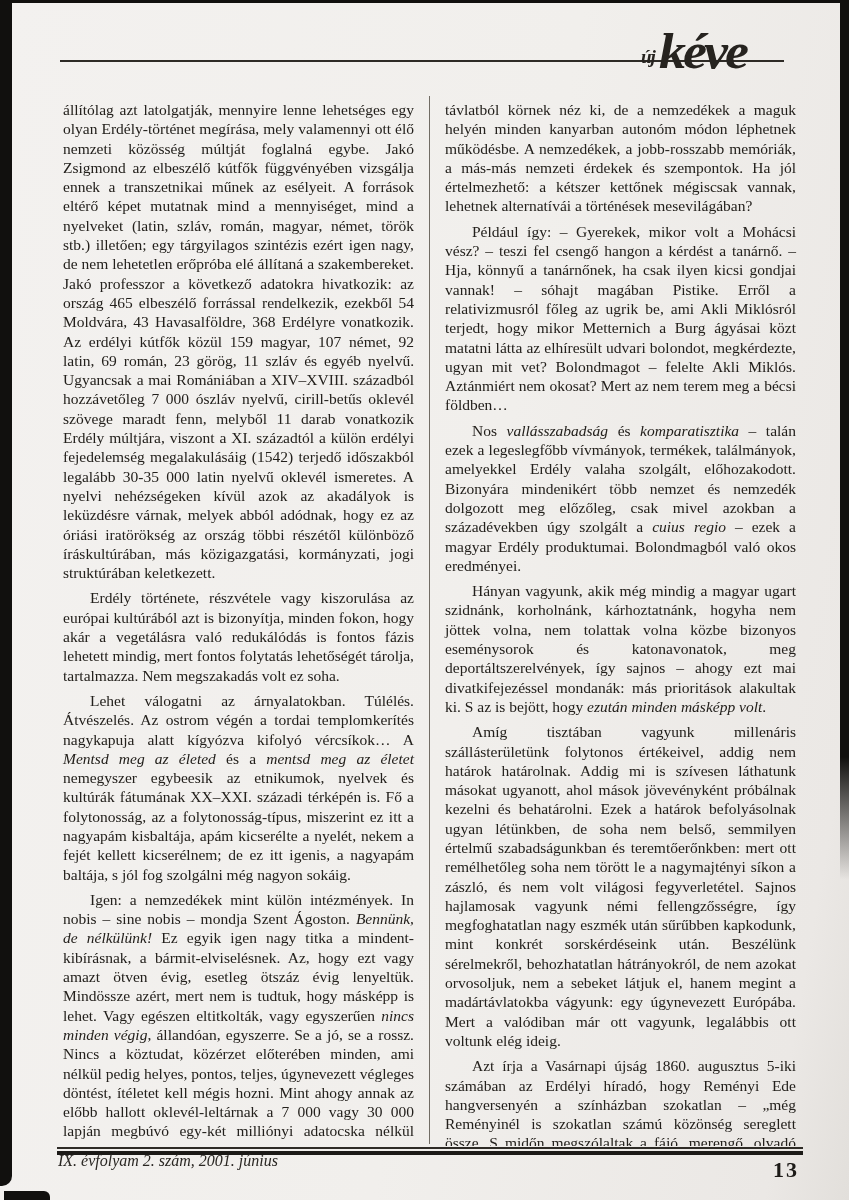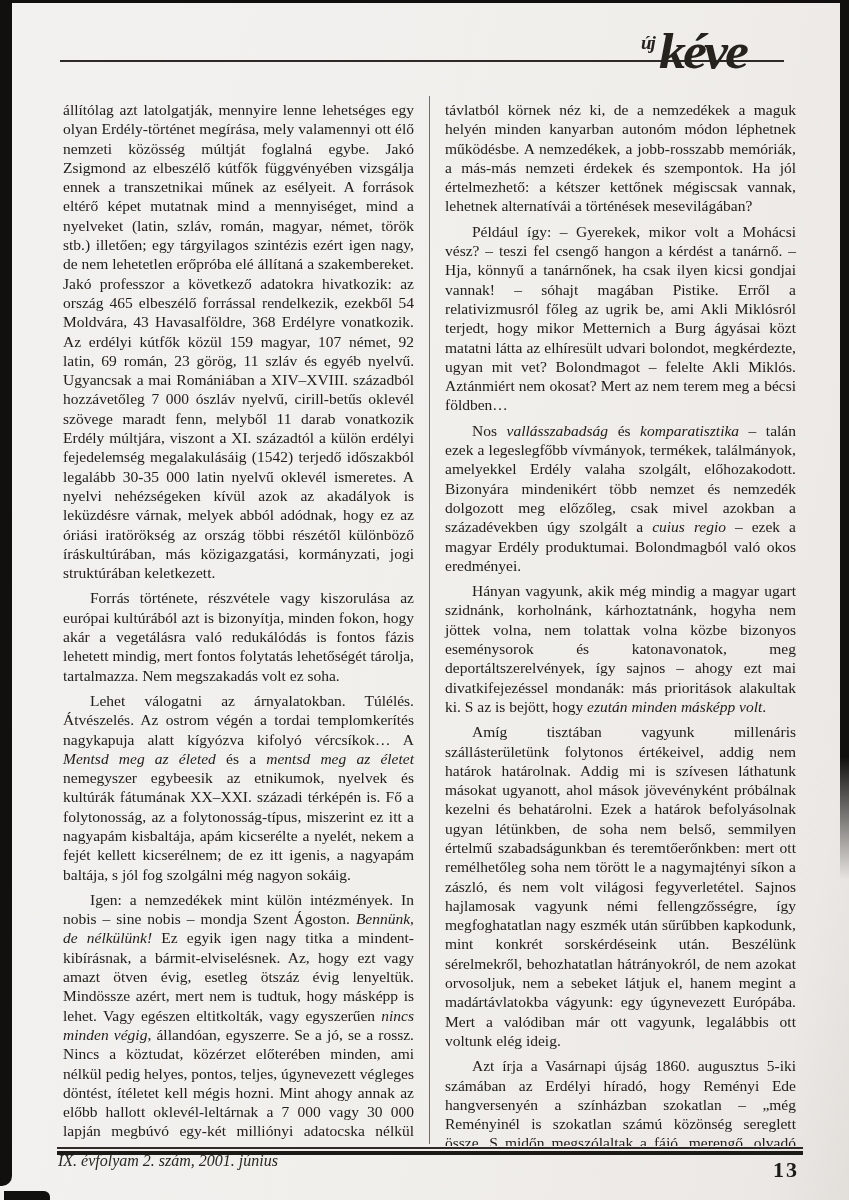--- a/index.html
+++ b/index.html
@@ -13,21 +13,21 @@
   .edge-left{position:absolute;left:0;top:0;width:12px;height:1186px;background:#11100e;
              border-bottom-right-radius:10px;}
   .edge-left-foot{position:absolute;left:4px;top:1191px;width:46px;height:9px;background:#11100e;
              border-top-right-radius:6px;}
   .edge-right{position:absolute;right:0;top:0;width:9px;height:880px;
               background:linear-gradient(to bottom,#11100e 86%,rgba(17,16,14,0));}
 
   
   .mast-rule{position:absolute;left:60px;top:60px;width:724px;height:2px;background:#2e2b26;}
   .logo{position:absolute;right:30px;top:26px;width:200px;height:62px;}
-  .logo-uj{position:absolute;left:22px;top:6px;font-style:italic;font-weight:bold;
+  .logo-uj{position:absolute;left:22px;top:20px;font-style:italic;font-weight:bold;
            font-size:19px;letter-spacing:-1px;color:#26231f;}
   .logo-keve{position:absolute;left:40px;top:-6px;font-style:italic;font-weight:bold;
              font-size:54px;letter-spacing:-3px;color:#26231f;transform:scaleY(.92);}
 
   
   .columns{position:absolute;left:57px;top:94px;width:746px;height:1052px;display:flex;overflow:hidden;}
   .col{width:363px;height:100%;overflow:hidden;text-align:justify;
        font-size:15.5px;line-height:19.3px;hyphens:none;}
   .col-divider{width:1px;height:1048px;background:#716c64;margin:2px 9px 0 9px;}
   .para{margin:6px;}
@@ -54,21 +54,21 @@
     <div class="mast-rule"></div>
     <div class="logo">
       <span class="logo-uj">új</span>
       <span class="logo-keve">kéve</span>
     </div>
   </header>
 
   <main class="columns">
     <section class="col" id="col-left">
         <p class="para"><span>állítólag azt latolgatják, mennyire lenne lehetséges egy olyan Erdély-történet megírása, mely valamennyi ott élő nemzeti közösség múltját foglalná egybe. Jakó Zsigmond az elbeszélő kútfők függvényében vizsgálja ennek a transzetnikai műnek az esélyeit. A források eltérő képet mutatnak mind a mennyiséget, mind a nyelveket (latin, szláv, román, magyar, német, török stb.) illetően; egy tárgyilagos szintézis ezért igen nagy, de nem lehetetlen erőpróba elé állítaná a szakembereket. Jakó professzor a következő adatokra hivatkozik: az ország 465 elbeszélő forrással rendelkezik, ezekből 54 Moldvára, 43 Havasalföldre, 368 Erdélyre vonatkozik. Az erdélyi kútfők közül 159 magyar, 107 német, 92 latin, 69 román, 23 görög, 11 szláv és egyéb nyelvű. Ugyancsak a mai Romániában a XIV–XVIII. századból hozzávetőleg 7 000 ószláv nyelvű, cirill-betűs oklevél szövege maradt fenn, melyből 11 darab vonatkozik Erdély múltjára, viszont a XI. századtól a külön erdélyi fejedelemség megalakulásáig (1542) terjedő időszakból legalább 30-35 000 latin nyelvű oklevél ismeretes. A nyelvi nehézségeken kívül azok az akadályok is leküzdésre várnak, melyek abból adódnak, hogy ez az óriási iratörökség az ország többi részétől különböző íráskultúrában, más közigazgatási, kormányzati, jogi struktúrában keletkezett.</span></p>
-        <p class="para indent"><span>Forrás története, részvétele vagy kiszorulása az európai kultúrából azt is bizonyítja, minden fokon, hogy akár a vegetálásra való redukálódás is fontos fázis lehetett mindig, mert fontos folytatás lehetőségét tárolja, tartalmazza. Nem megszakadás volt ez soha.</span></p>
+        <p class="para indent"><span>Erdély története, részvétele vagy kiszorulása az európai kultúrából azt is bizonyítja, minden fokon, hogy akár a vegetálásra való redukálódás is fontos fázis lehetett mindig, mert fontos folytatás lehetőségét tárolja, tartalmazza. Nem megszakadás volt ez soha.</span></p>
         <p class="para indent"><span>Lehet válogatni az árnyalatokban. Túlélés. Átvészelés. Az ostrom végén a tordai templomkerítés nagykapuja alatt kígyózva kifolyó vércsíkok… A </span><i>Mentsd meg az életed</i><span> és a </span><i>mentsd meg az életet</i><span> nemegyszer egybeesik az etnikumok, nyelvek és kultúrák fátumának XX–XXI. századi térképén is. Fő a folytonosság, az a folytonosság-típus, miszerint ez itt a nagyapám kisbaltája, apám kicserélte a nyelét, nekem a fejét kellett kicserélnem; de ez itt igenis, a nagyapám baltája, s jól fog szolgálni még nagyon sokáig.</span></p>
         <p class="para indent"><span>Igen: a nemzedékek mint külön intézmények. In nobis – sine nobis – mondja Szent Ágoston. </span><i>Bennünk, de nélkülünk!</i><span> Ez egyik igen nagy titka a mindent-kibírásnak, a bármit-elviselésnek. Az, hogy ezt vagy amazt ötven évig, esetleg ötszáz évig lenyeltük. Mindössze azért, mert nem is tudtuk, hogy másképp is lehet. Vagy egészen eltitkolták, vagy egyszerűen </span><i>nincs minden végig</i><span>, állandóan, egyszerre. Se a jó, se a rossz. Nincs a köztudat, közérzet előterében minden, ami nélkül pedig helyes, pontos, teljes, úgynevezett végleges döntést, ítéletet kell mégis hozni. Mint ahogy annak az előbb hallott oklevél-leltárnak a 7 000 vagy 30 000 lapján megbúvó egy-két milliónyi adatocska nélkül alakítottak volna ki egy Erdély-múlt arculatot. Hát csoda, hogy nem mindenkinek nyerte el a tetszését? Így lesz aztán a legszebb körré a spirális. Lenyomata szerint, vagy madár-</span></p>
       </section>
     <div class="col-divider"></div>
     <section class="col" id="col-right">
         <p class="para"><span>távlatból körnek néz ki, de a nemzedékek a maguk helyén minden kanyarban autonóm módon léphetnek működésbe. A nemzedékek, a jobb-rosszabb memóriák, a más-más nemzeti érdekek és szempontok. Ha jól értelmezhető: a kétszer kettőnek mégiscsak vannak, lehetnek alternatívái a történések mesevilágában?</span></p>
         <p class="para indent"><span>Például így: – Gyerekek, mikor volt a Mohácsi vész? – teszi fel csengő hangon a kérdést a tanárnő. – Hja, könnyű a tanárnőnek, ha csak ilyen kicsi gondjai vannak! – sóhajt magában Pistike. Erről a relativizmusról főleg az ugrik be, ami Akli Miklósról terjedt, hogy mikor Metternich a Burg ágyásai közt matatni látta az elhíresült udvari bolondot, megkérdezte, ugyan mit vet? Bolondmagot – felelte Akli Miklós. Aztánmiért nem okosat? Mert az nem terem meg a bécsi földben…</span></p>
         <p class="para indent"><span>Nos </span><i>vallásszabadság</i><span> és </span><i>komparatisztika</i><span> – talán ezek a legeslegfőbb vívmányok, termékek, találmányok, amelyekkel Erdély valaha szolgált, előhozakodott. Bizonyára mindenikért több nemzet és nemzedék dolgozott meg előzőleg, csak mivel azokban a századévekben úgy szolgált a </span><i>cuius regio</i><span> – ezek a magyar Erdély produktumai. Bolondmagból való okos eredményei.</span></p>
         <p class="para indent"><span>Hányan vagyunk, akik még mindig a magyar ugart szidnánk, korholnánk, kárhoztatnánk, hogyha nem jöttek volna, nem tolattak volna közbe bizonyos eseménysorok és katonavonatok, meg deportáltszerelvények, így sajnos – ahogy ezt mai divatkifejezéssel mondanák: más prioritások alakultak ki. S az is bejött, hogy </span><i>ezután minden másképp volt</i><span>.</span></p>
         <p class="para indent"><span>Amíg tisztában vagyunk millenáris szállásterületünk folytonos értékeivel, addig nem határok határolnak. Addig mi is szívesen láthatunk másokat ugyanott, ahol mások jövevényként próbálnak kezelni és behatárolni. Ezek a határok befolyásolnak ugyan létünkben, de soha nem belső, semmilyen értelmű szabadságunkban és teremtőerőnkben: mert ott remélhetőleg soha nem törött le a nagymajtényi síkon a zászló, és nem volt világosi fegyverletétel. Sajnos hajlamosak vagyunk némi fellengzősségre, így megfoghatatlan nagy eszmék után sűrűbben kapkodunk, mint konkrét sorskérdéseink után. Beszélünk sérelmekről, behozhatatlan hátrányokról, de nem azokat orvosoljuk, nem a sebeket látjuk el, hanem megint a madártávlatokba vágyunk: egy úgynevezett Európába. Mert a valódiban már ott vagyunk, legalábbis ott voltunk elég ideig.</span></p>

